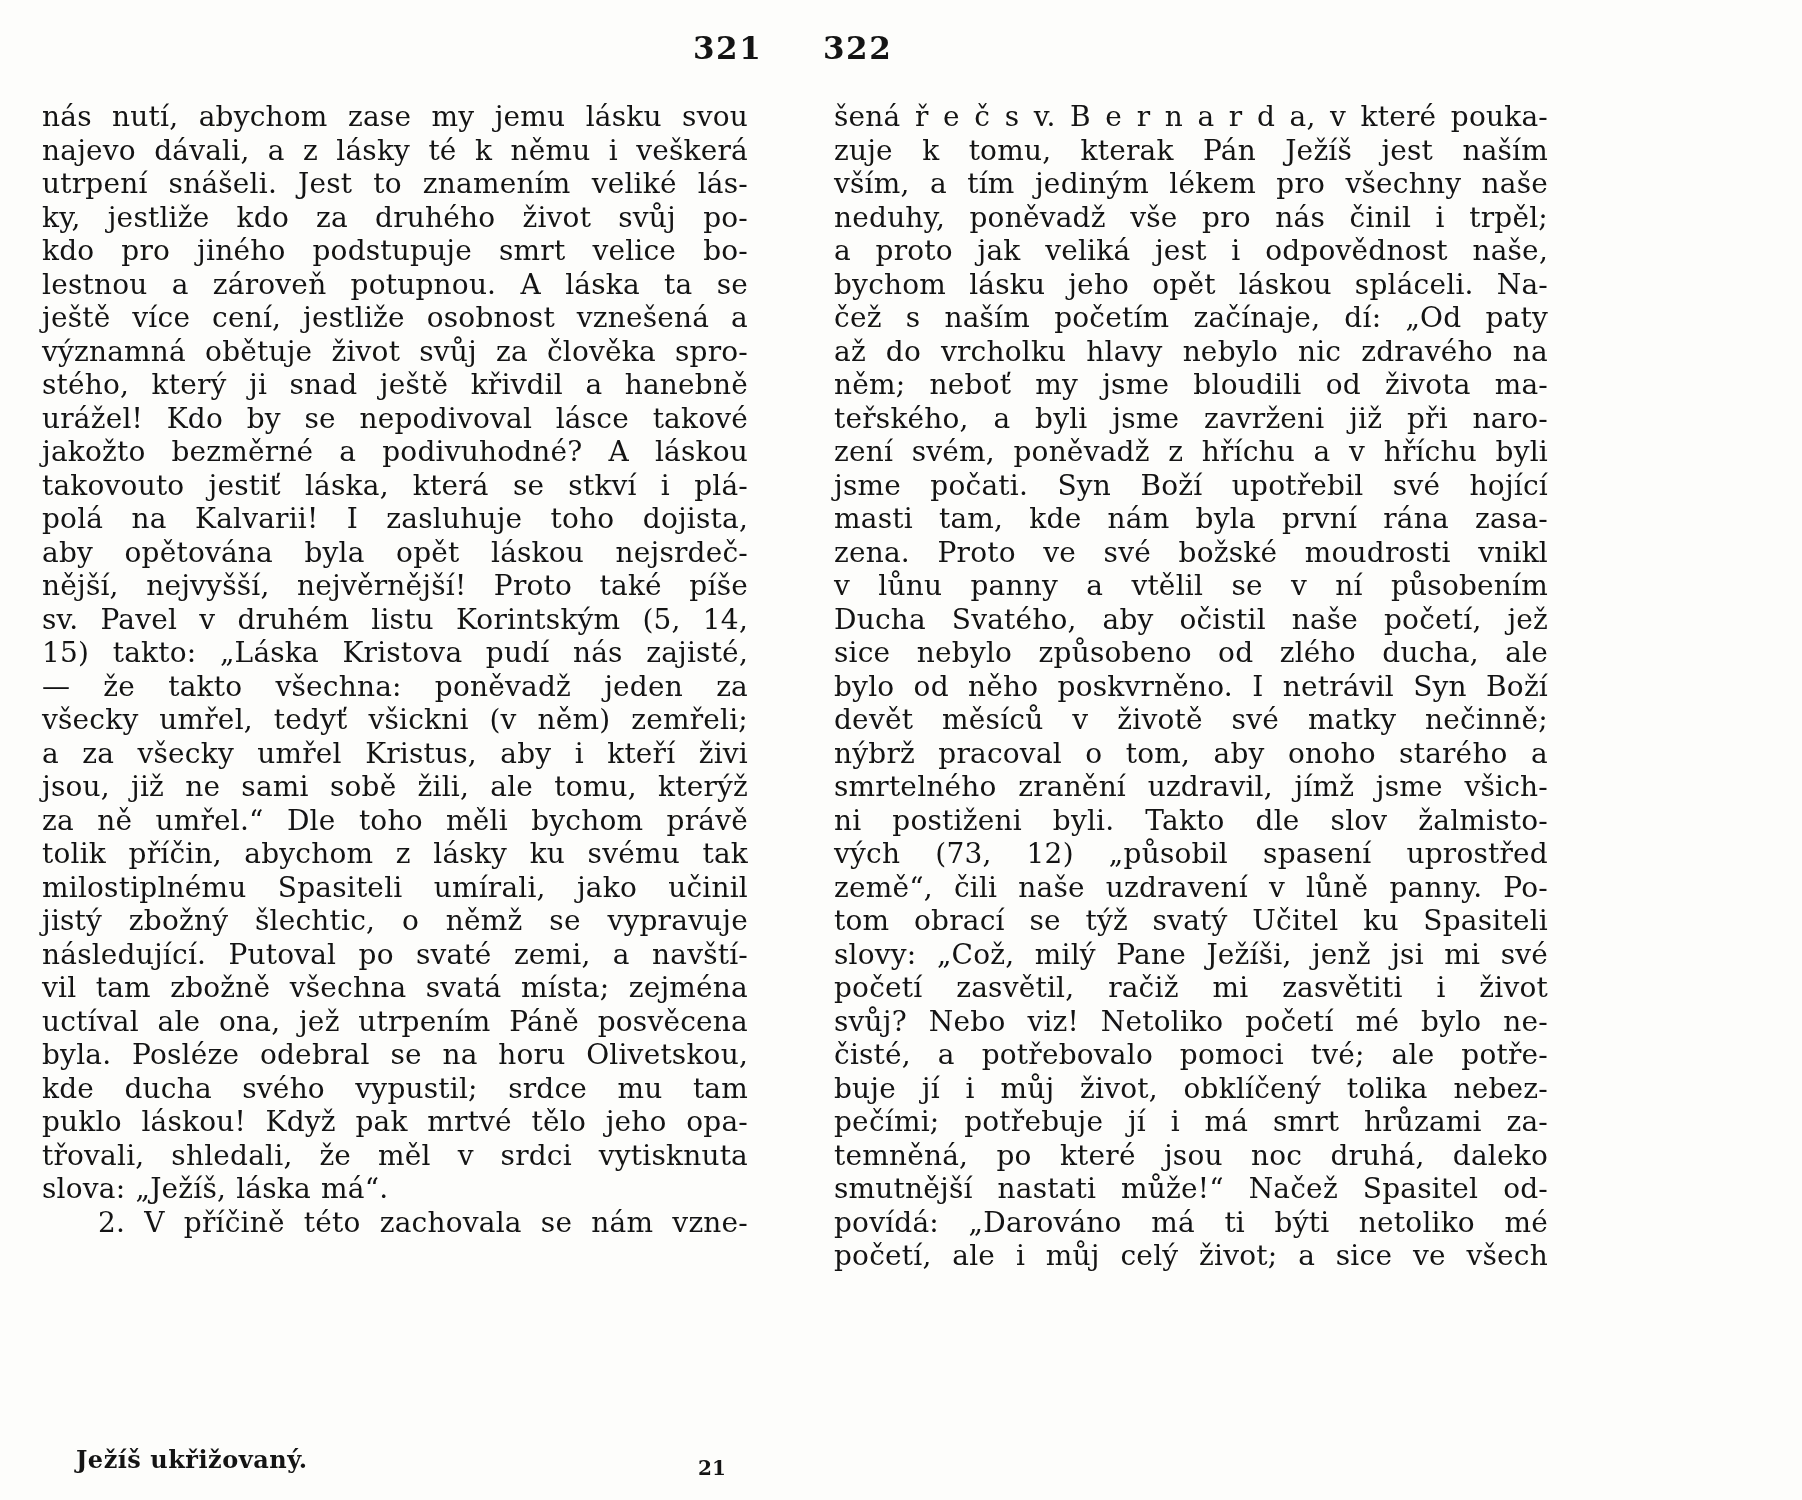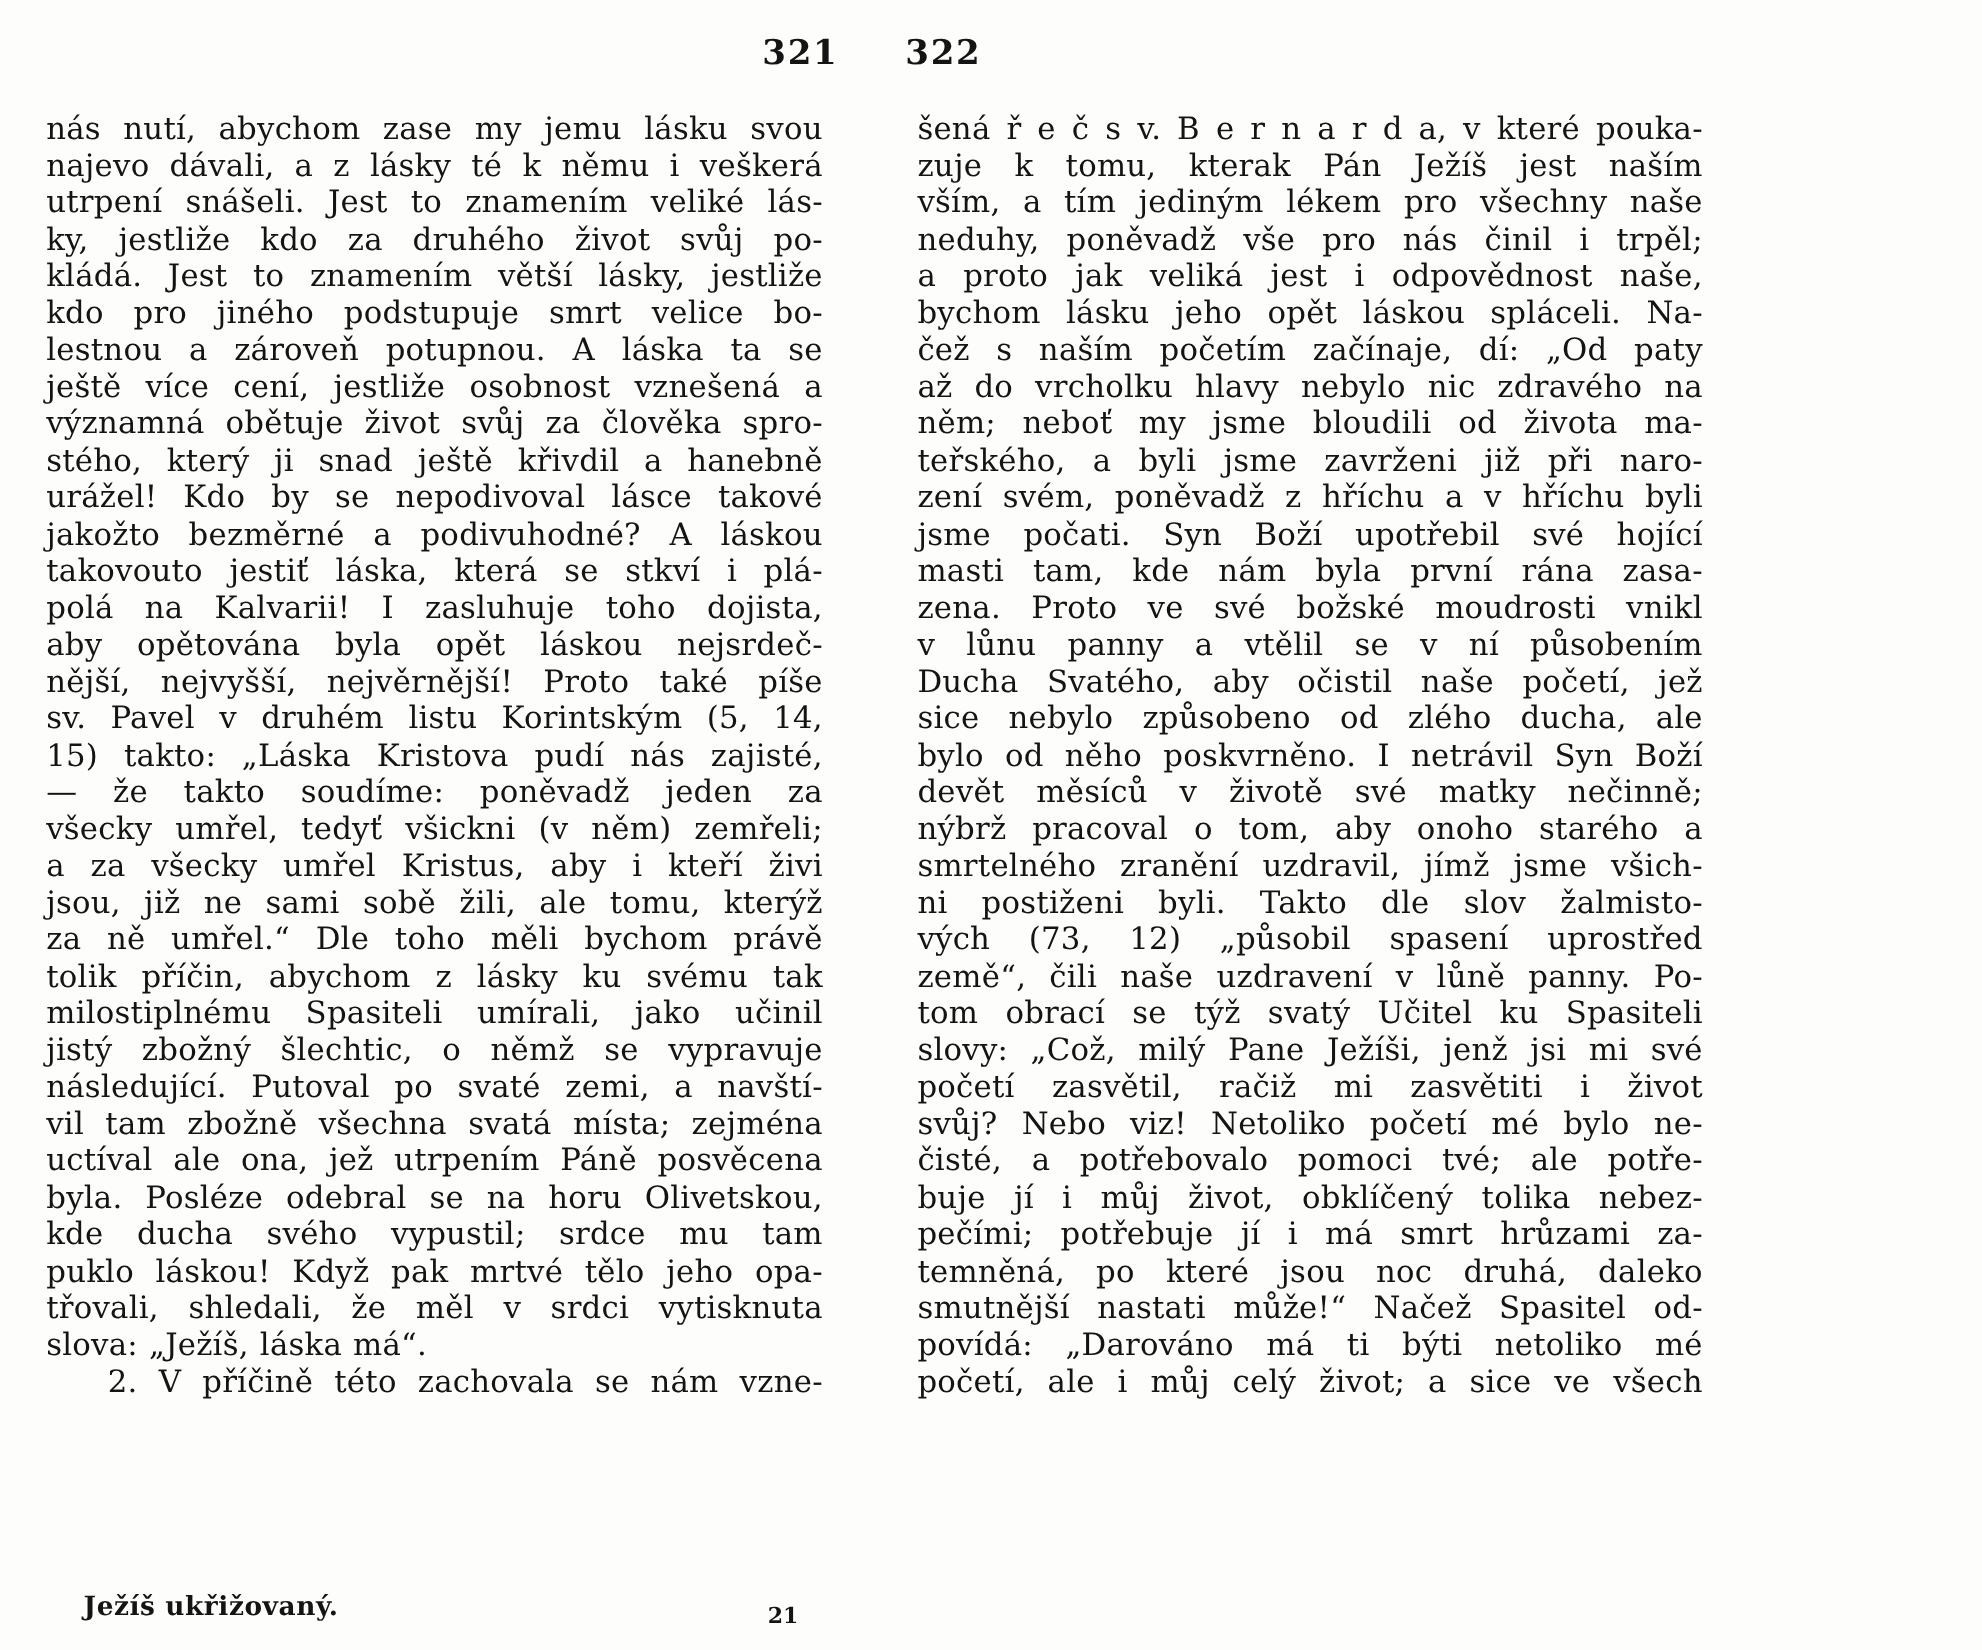--- a/index.html
+++ b/index.html
@@ -72,35 +72,34 @@
   <div class="pagenum pagenum-left">321</div>
 
   <div class="pagenum pagenum-right">322</div>
 
   <div class="columns">
     <div class="column column-left">
         <div class="line">nás nutí, abychom zase my jemu lásku svou</div>
         <div class="line">najevo dávali, a z lásky té k němu i veškerá</div>
         <div class="line">utrpení snášeli. Jest to znamením veliké lás-</div>
         <div class="line">ky, jestliže kdo za druhého život svůj po-</div>
-        <div class="line">kládá. Jest to znamením větší lásky, jestliže</div>
         <div class="line">kdo pro jiného podstupuje smrt velice bo-</div>
         <div class="line">lestnou a zároveň potupnou. A láska ta se</div>
         <div class="line">ještě více cení, jestliže osobnost vznešená a</div>
         <div class="line">významná obětuje život svůj za člověka spro-</div>
         <div class="line">stého, který ji snad ještě křivdil a hanebně</div>
         <div class="line">urážel! Kdo by se nepodivoval lásce takové</div>
         <div class="line">jakožto bezměrné a podivuhodné? A láskou</div>
         <div class="line">takovouto jestiť láska, která se stkví i plá-</div>
         <div class="line">polá na Kalvarii! I zasluhuje toho dojista,</div>
         <div class="line">aby opětována byla opět láskou nejsrdeč-</div>
         <div class="line">nější, nejvyšší, nejvěrnější! Proto také píše</div>
         <div class="line">sv. Pavel v druhém listu Korintským (5, 14,</div>
         <div class="line">15) takto: „Láska Kristova pudí nás zajisté,</div>
-        <div class="line">— že takto soudíme: poněvadž jeden za</div>
+        <div class="line">— že takto všechna: poněvadž jeden za</div>
         <div class="line">všecky umřel, tedyť všickni (v něm) zemřeli;</div>
         <div class="line">a za všecky umřel Kristus, aby i kteří živi</div>
         <div class="line">jsou, již ne sami sobě žili, ale tomu, kterýž</div>
         <div class="line">za ně umřel.“ Dle toho měli bychom právě</div>
         <div class="line">tolik příčin, abychom z lásky ku svému tak</div>
         <div class="line">milostiplnému Spasiteli umírali, jako učinil</div>
         <div class="line">jistý zbožný šlechtic, o němž se vypravuje</div>
         <div class="line">následující. Putoval po svaté zemi, a navští-</div>
         <div class="line">vil tam zbožně všechna svatá místa; zejména</div>
         <div class="line">uctíval ale ona, jež utrpením Páně posvěcena</div>

